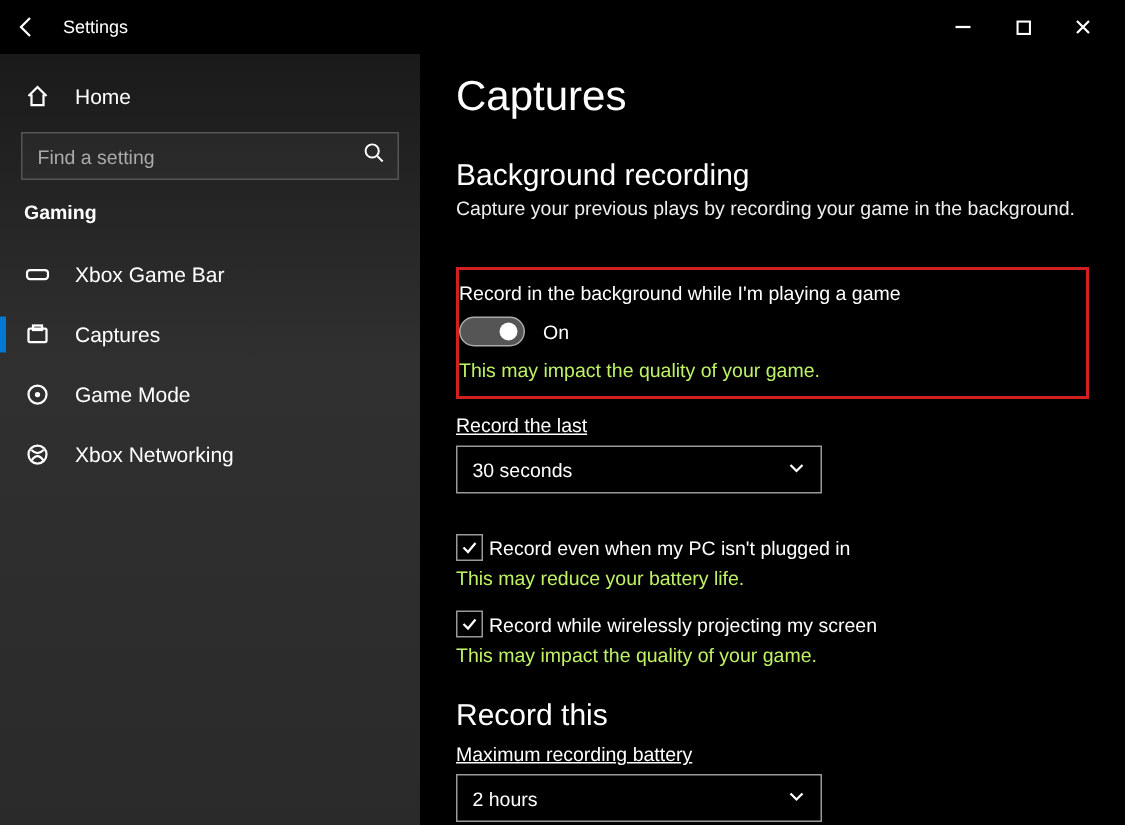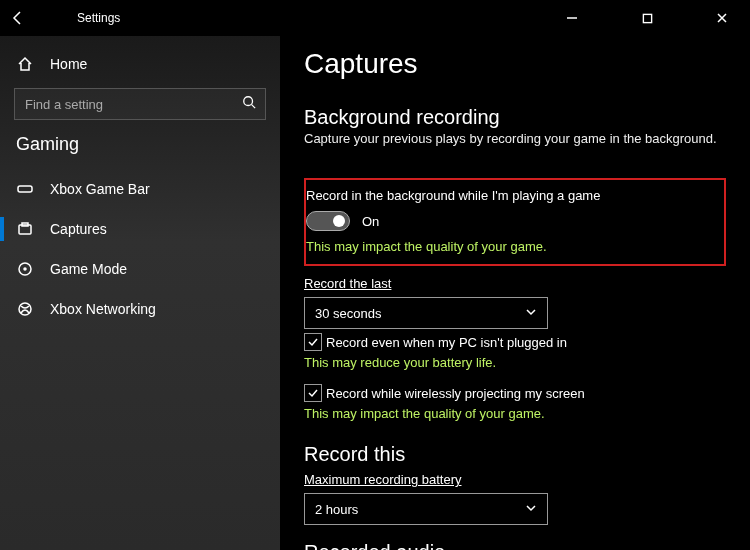--- a/index.html
+++ b/index.html
@@ -1,44 +1,44 @@
 <!DOCTYPE html>
 <html><head>
 <meta charset="utf-8">
 <style>
 * { margin: 0; padding: 0; box-sizing: border-box; font-family: "Segoe UI", sans-serif; }
 body { width: 750px; height: 550px; background: #000; color: #fff; overflow: hidden; display: flex; flex-direction: column; }
-.titlebar { height: 36px; display: flex; align-items: center; padding: 0 8px; background: #000; gap: 35px; }
+.titlebar { height: 36px; display: flex; align-items: center; padding: 0 8px; background: #000; }
 .titlebar .back { width: 20px; height: 20px; display: flex; align-items: center; justify-content: center; }
 .titlebar .title { margin-left: 14px; font-size: 12px; }
 .titlebar .spacer { flex: 1; }
 .winbtn { width: 40px; height: 36px; display: flex; align-items: center; justify-content: center; }
 .app { flex: 1; display: flex; min-height: 0; }
 .sidebar { width: 280px; background: linear-gradient(to bottom, #1a1a1a, #303030 40%, #2a2a2a); display: flex; flex-direction: column; padding-top: 8px; }
 .side-item { display: flex; align-items: center; height: 40px; padding: 0 16px; font-size: 14px; color: #fff; gap: 16px; position: relative; }
 .side-item.active::before { content: ""; position: absolute; left: 0; top: 8px; bottom: 8px; width: 4px; background: #0078d4; }
 .side-icon { width: 18px; height: 18px; display: flex; align-items: center; justify-content: center; flex-shrink: 0; }
 .searchwrap { margin: 4px 14px 14px 14px; position: relative; }
 .search { width: 100%; height: 32px; background: rgba(255,255,255,0.04); border: 1px solid #555; color: #ccc; font-size: 13px; padding: 0 34px 0 10px; outline: none; }
 .search::placeholder { color: #aaa; }
 .searchicon { position: absolute; right: 10px; top: 50%; transform: translateY(-50%); }
-.category { font-size: 18px; font-weight: 400; padding: 0 16px 14px 16px; }
+.category { font-size: 13px; font-weight: 700; padding: 0 16px 14px 16px; }
 .content { flex: 1; background: #000; padding: 12px 24px 24px 24px; overflow-y: auto; }
 h1 { font-size: 28px; font-weight: 400; margin-bottom: 26px; }
 h2 { font-size: 20px; font-weight: 400; margin-top: 8px; margin-bottom: 2px; }
 .sub { font-size: 13px; color: #eee; margin-bottom: 16px; }
 .highlight-box { border: 2px solid #d02020; padding: 8px 10px 10px 0; margin-bottom: 10px; margin-top: 32px; }
 .opt-label { font-size: 13px; margin-bottom: 8px; }
 .toggle-row { display: flex; align-items: center; gap: 12px; margin-bottom: 8px; }
 .toggle { width: 44px; height: 20px; border-radius: 10px; background: #555; position: relative; border: 1px solid #aaa; }
 .toggle .knob { position: absolute; width: 12px; height: 12px; border-radius: 50%; background: #fff; top: 50%; transform: translateY(-50%); right: 4px; }
 .toggle-state { font-size: 13px; }
 .note { font-size: 13px; color: #bef264; }
 .field-label { font-size: 13px; margin: 6px 0 6px 0; text-decoration: underline; }
-.select { width: 244px; height: 32px; border: 1px solid #999; background: #000; display: flex; align-items: center; justify-content: space-between; padding: 0 10px; font-size: 13px; margin-bottom: 4px; }
+.select { width: 244px; height: 32px; border: 1px solid #999; background: #000; display: flex; align-items: center; justify-content: space-between; padding: 0 10px; font-size: 13px; margin-bottom: 27px; }
 .check-row { display: flex; align-items: center; gap: 4px; font-size: 13px; margin-bottom: 4px; }
 .checkbox { width: 18px; height: 18px; border: 1px solid #999; display: flex; align-items: center; justify-content: center; }
 svg { stroke: #fff; fill: none; stroke-width: 1.5; }
 </style>
 </head>
 <body>
 
 <div class="titlebar">
   <div class="back">
     <svg width="16" height="16" viewBox="0 0 16 16">

